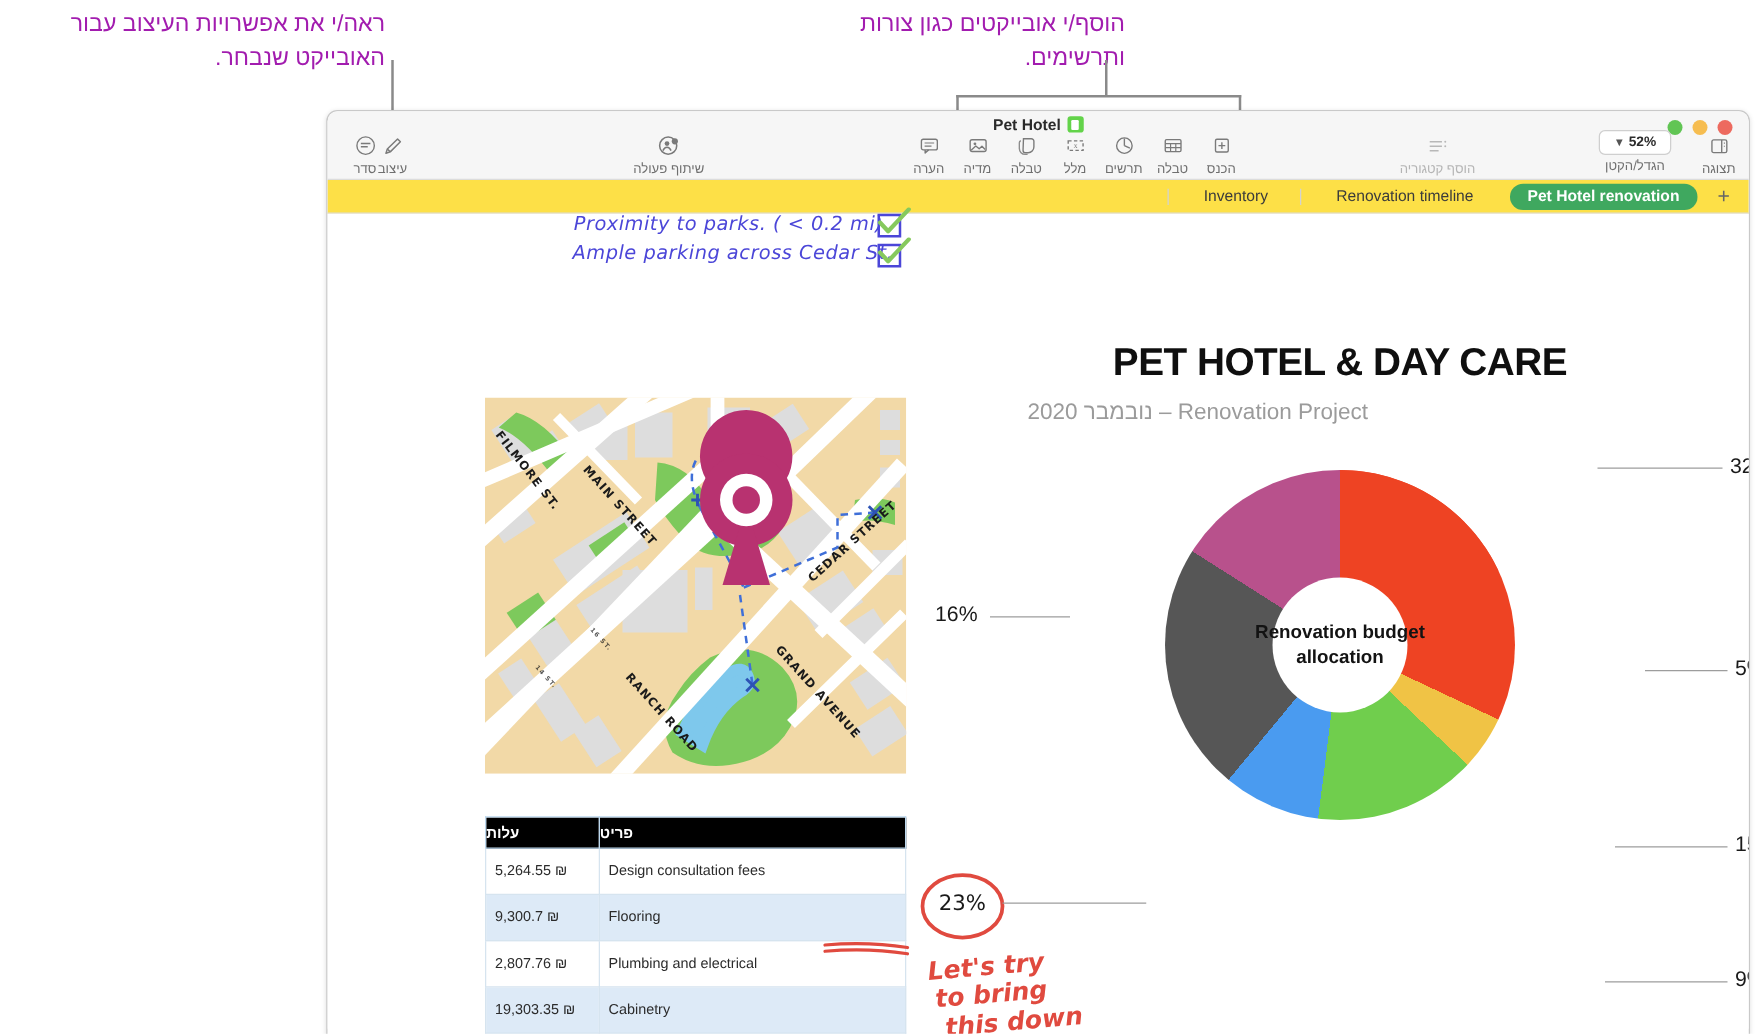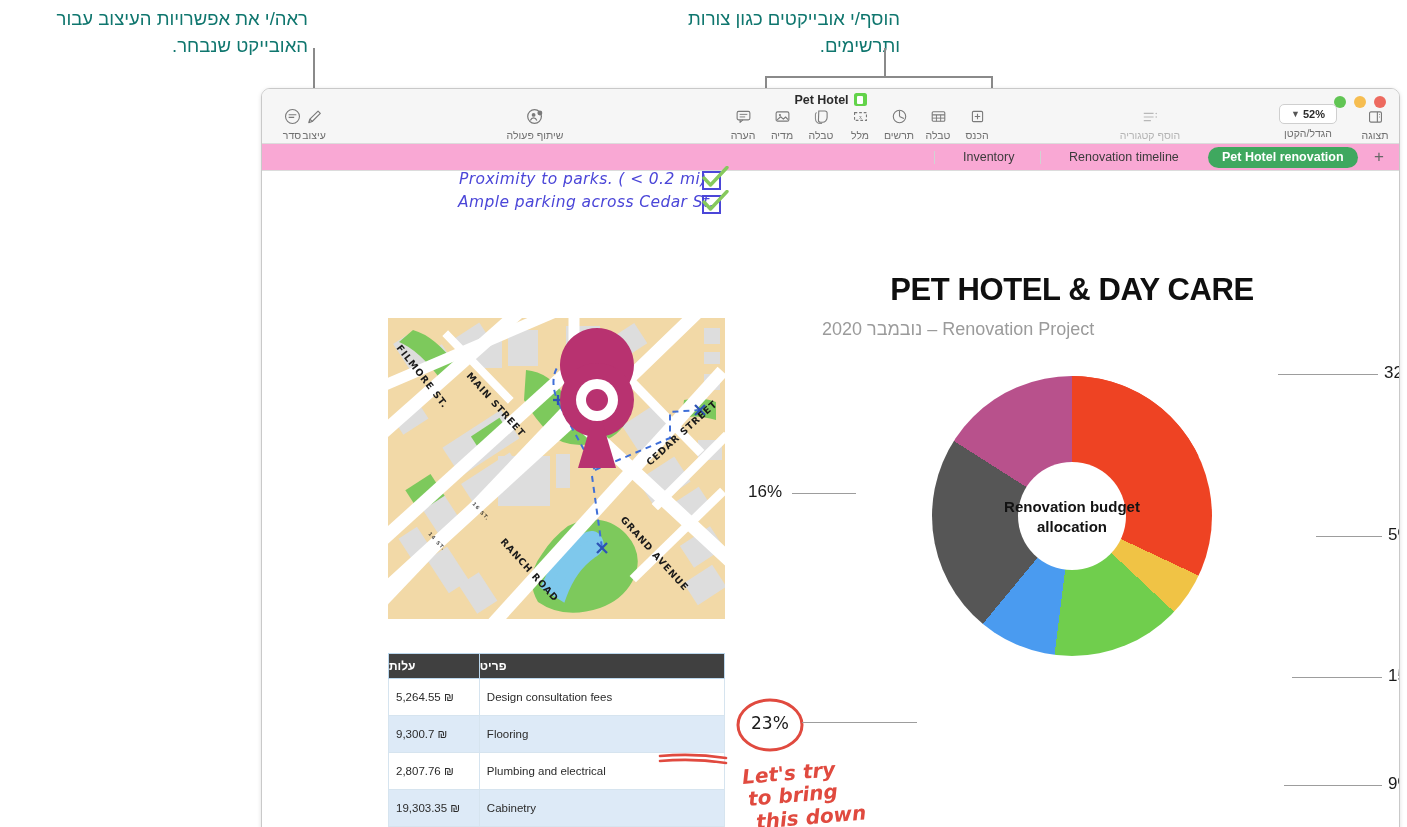--- a/index.html
+++ b/index.html
@@ -5,21 +5,21 @@
   * { box-sizing: border-box; margin: 0; padding: 0; }
   html, body {
     width: 1407px; height: 827px;
     background: #ffffff;
     font-family: "Liberation Sans", sans-serif;
     overflow: hidden;
   }
   #root { position: relative; width: 1407px; height: 827px; }
 
   
-  .callout { position: absolute; color: #0f766e; font-size: 18.5px; line-height: 1.45;
+  .callout { position: absolute; color: #a21caf; font-size: 18.5px; line-height: 1.45;
              text-align: right; direction: rtl; }
   #callout-left  { left: 8px;  top: 6px;  width: 300px; }
   #callout-right { left: 620px; top: 6px; width: 280px; }
   .leader { position: absolute; background: #8a8a8a; }
 
   
   #window {
     position: absolute; left: 261px; top: 88px; width: 1139px; height: 824px;
     background: #ffffff; border: 1px solid #c9c9c9; border-radius: 9px;
     box-shadow: 0 1px 4px rgba(0,0,0,.13); overflow: hidden;
@@ -45,41 +45,41 @@
   .tb-wide { width: 110px; }
 
   #zoom-pill { position: absolute; top: 15px; right: 62px; width: 58px; height: 20px;
                border: 1px solid #cfcfcf; border-radius: 5px; background: #fff;
                display: flex; align-items: center; justify-content: center; gap: 3px;
                font-size: 11px; color: #2b2b2b; font-weight: bold; }
   #zoom-lbl { position: absolute; top: 38px; right: 50px; width: 82px; text-align: center;
               font-size: 10.5px; color: #6f6f6f; }
 
   
-  #tabstrip { position: relative; height: 27px; background: #f9a8d4;
+  #tabstrip { position: relative; height: 27px; background: #fde047;
               border-bottom: 1px solid #dcdcdc; }
   .tab { position: absolute; top: 3px; height: 21px; line-height: 21px;
          font-size: 12.5px; color: #3b3b3b; padding: 0 14px; white-space: nowrap; }
   .tab.active { background: #3fa85f; color: #fff; border-radius: 11px; font-weight: bold; }
   .tab-sep { position: absolute; top: 7px; width: 1px; height: 13px; background: #d2d2d2; }
   #tab-plus { position: absolute; right: 10px; top: 3px; width: 20px; height: 21px;
               text-align: center; line-height: 19px; font-size: 17px; color: #666; }
 
   
   #canvas { position: relative; height: 652px; background: #fff; }
 
   
   .hand-blue { position: absolute; color: #4b46d8; font-family: "DejaVu Sans", sans-serif;
                font-size: 15.5px; font-style: italic; letter-spacing: .4px; white-space: nowrap; }
   .chk { position: absolute; width: 19px; height: 19px; border: 2.3px solid #4b46d8; }
 
   
   #budget-table { position: absolute; left: 126px; top: 482px; width: 337px;
                   border-collapse: collapse; font-size: 11.5px; color: #2b2b2b; }
-  #budget-table th { background: #404040; color: #fff; font-size: 12px; font-weight: bold;
+  #budget-table th { background: #000000; color: #fff; font-size: 12px; font-weight: bold;
                      height: 25px; border: 1px solid #bcd8ee; }
   #budget-table td { height: 29px; border: 1px solid #d6e4ef; padding: 12px 7px; }
   .c-item { text-align: left; direction: rtl; width: 246px; margin-top: 21px; }
   .c-cost { text-align: left; width: 91px; direction: ltr; }
   #budget-table tr.alt td { background: #ddeaf7; }
 
   .hand-red { position: absolute; color: #e04a3f; font-family: "DejaVu Sans", sans-serif;
               font-style: italic; white-space: nowrap; }
 
   

